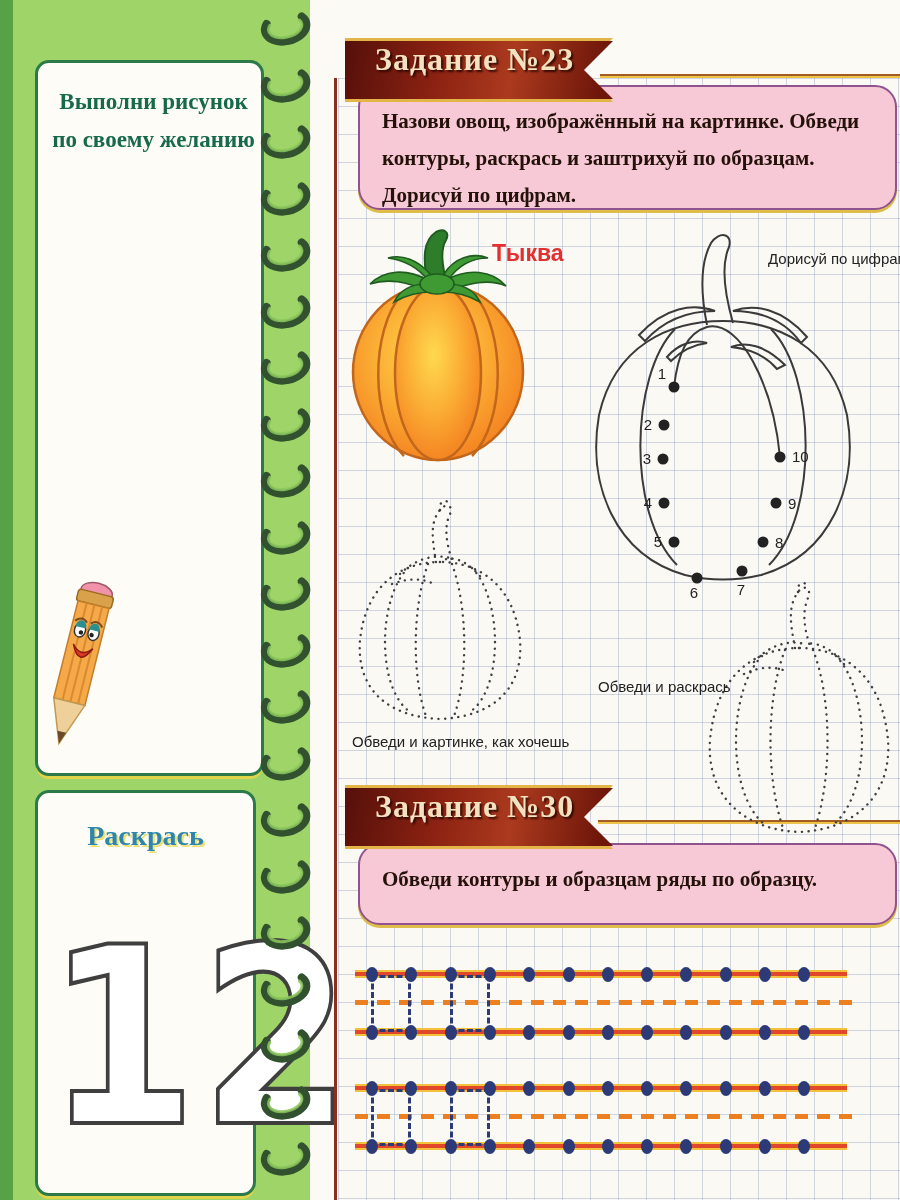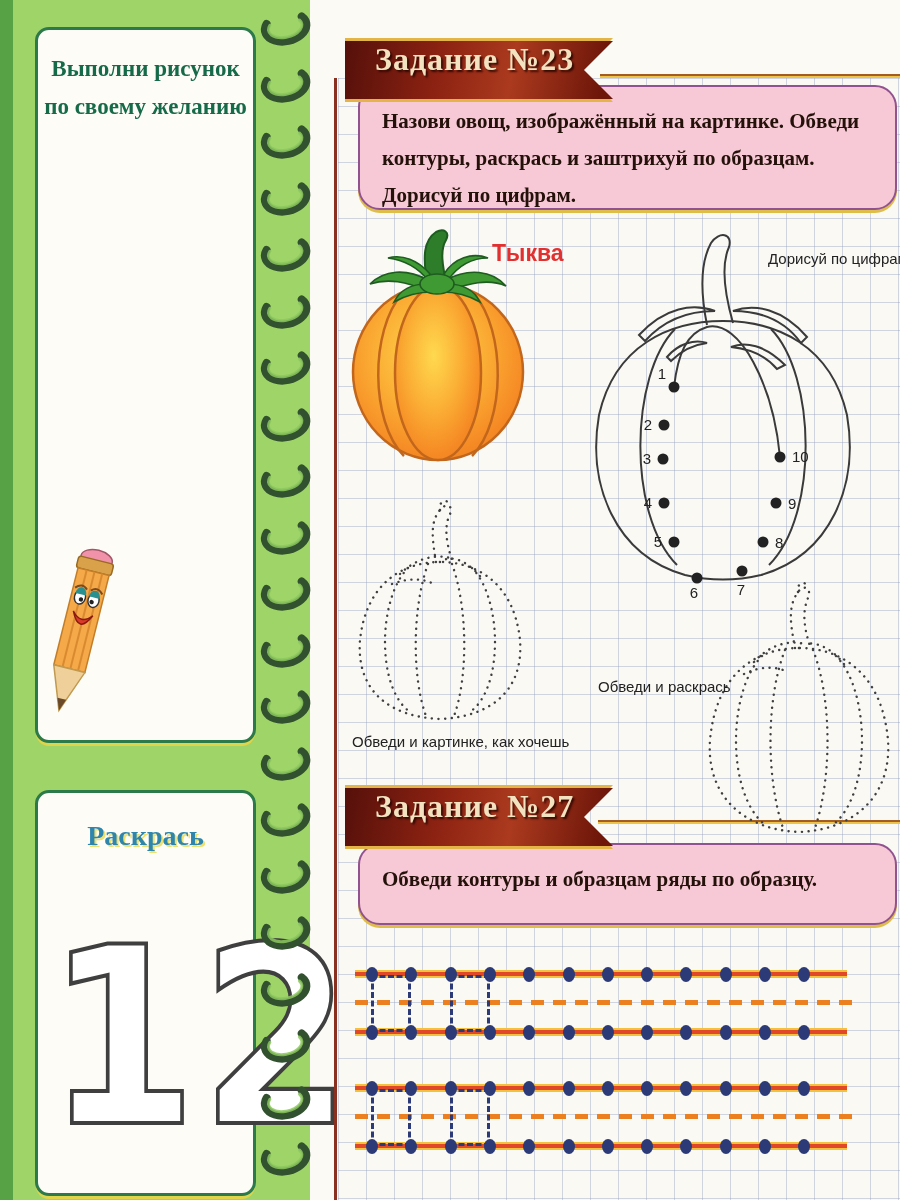--- a/index.html
+++ b/index.html
@@ -7,21 +7,21 @@
        font-family:"Liberation Serif", serif;background:#fbfaf5;}
   .abs{position:absolute;}
 
   
   .green-band{left:0;top:0;width:310px;height:1200px;background:#9fd468;}
   .green-edge{left:0;top:0;width:13px;height:1200px;background:#56a244;}
 
   
   .panel{left:35px;width:215px;background:#fdfcf7;border:3px solid #2c7a4a;
          border-radius:14px;box-shadow:0 4px 0 -1px #e0d44a;}
-  .panel1{top:27px;height:710px;}
+  .panel1{top:60px;height:710px;padding-left:8px;}
   .panel2{top:790px;height:400px;}
   .panel-title{margin-top:20px;text-align:center;font-weight:bold;font-size:23px;
                line-height:1.65;color:#176a49;}
   .panel2 .panel-title{color:#2f86ad;text-shadow:2px 2px 0 rgba(235,220,90,.85);font-size:28px;}
   .big-number{position:absolute;left:0;right:0;top:108px;text-align:center;
               font-family:"DejaVu Sans",sans-serif;font-weight:bold;font-size:235px;
               color:#ffffff;-webkit-text-stroke:4px #3f3f3f;letter-spacing:4px;
               transform:scale(.92,1.05);}
 
   
@@ -231,21 +231,21 @@
   </svg>
 </div>
 <div class="abs small-label" style="left:598px;top:678px;">Обведи и раскрась</div>
 
 <div class="abs pinkbox" style="top:843px;height:78px;">
   <div class="txt">Обведи контуры и образцам ряды по образцу.</div>
 </div>
 <div class="abs banner" style="left:345px;top:785px;">
   <div class="gold"></div>
   <div class="face">
-    <span class="txt">Задание №27</span>
+    <span class="txt">Задание №30</span>
   </div>
 </div>
 
 <div class="abs trace-group" id="trace-group-1" style="top:974px;">
     <div class="trace-line" style="top: -2px;"></div>
     <div class="trace-dot" style="left: 11px; top: -7.5px;"></div>
     <div class="trace-dot" style="left: 50.3px; top: -7.5px;"></div>
     <div class="trace-dot" style="left: 89.6px; top: -7.5px;"></div>
     <div class="trace-dot" style="left: 128.9px; top: -7.5px;"></div>
     <div class="trace-dot" style="left: 168.2px; top: -7.5px;"></div>

